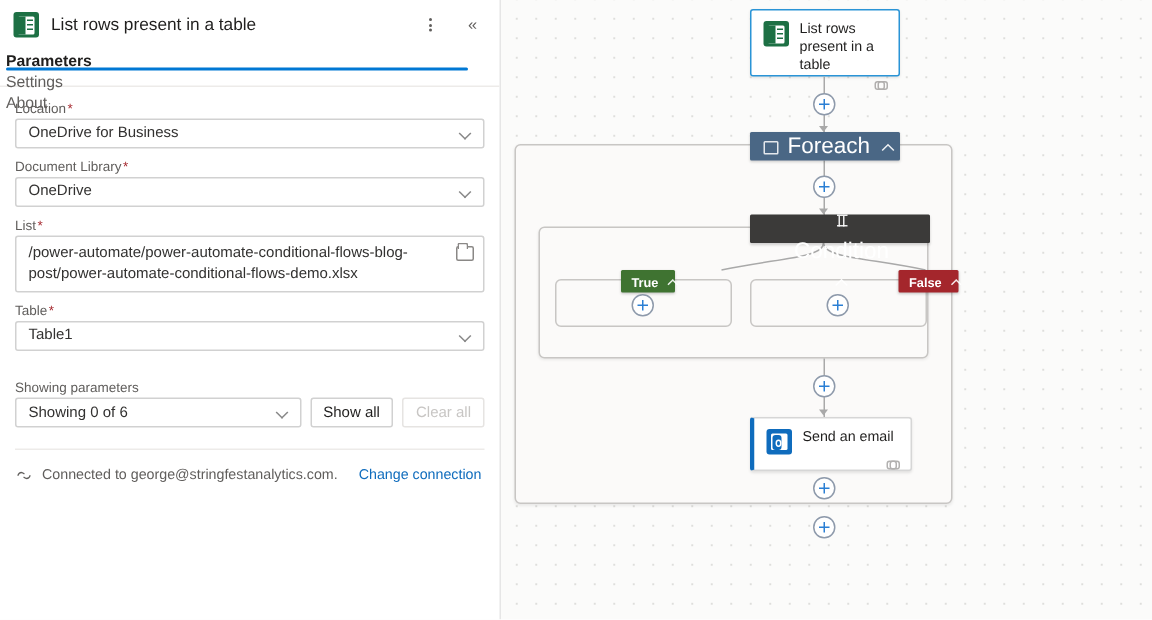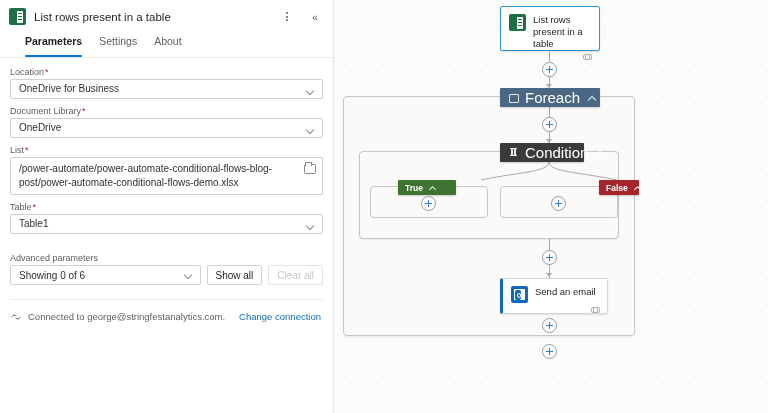--- a/index.html
+++ b/index.html
@@ -89,25 +89,26 @@
     color: #605e5c;
     cursor: pointer;
     flex: 0 0 20px;
   }
   .dots { display: flex; flex-direction: column; gap: 1.5px; align-items: center; }
   .dots i { width: 2px; height: 2px; background: #605e5c; border-radius: 50%; display: block; }
 
   .tabs {
     display: flex;
     gap: 0px;
-    padding: 0 25px;
+    padding: 0 4px;
     height: 25px;
     align-items: stretch;
     border-bottom: 1px solid #edebe9;
     margin-bottom: 0;
+    flex-direction: column;
   }
   .tab {
     font-size: 10.5px;
     color: #605e5c;
     padding: 0 9px 0 0;
     margin-right: 8px;
     display: flex; align-items: flex-start;
     position: relative;
     cursor: pointer;
     padding-top: 2px;
@@ -130,21 +131,21 @@
     margin-bottom: 2px;
     display: block;
   }
   .req { color: #a4262c; margin-left: 1px; }
   .fctrl {
     border: 1px solid #d1d1d1;
     border-radius: 2px;
     background: #ffffff;
     min-height: 20px;
     display: flex;
-    align-items: flex-end;
+    align-items: center;
     padding: 2px 6px 2px 8px;
     font-size: 10px;
     color: #323130;
     position: relative;
   }
   .fctrl .val { flex: 1; line-height: 14px; word-break: break-word; }
   .fctrl.multiline { align-items: flex-start; padding-top: 4px; padding-bottom: 4px; min-height: 34px; }
   .chev {
     width: 10px; height: 10px; flex: 0 0 10px;
     margin-left: 4px;
@@ -453,21 +454,21 @@
           <span>Table</span><span class="req">*</span>
         </span>
         <div class="fctrl">
           <span class="val">Table1</span>
           <span class="chev"></span>
         </div>
       </div>
     </div>
 
     <div class="adv-wrap">
-      <span class="flabel">Advanced parameters</span>
+      <span class="flabel">Showing parameters</span>
       <div class="adv-row">
         <div class="adv-select">
           <span style="flex:1">Showing 0 of 6</span>
           <span class="chev"></span>
         </div>
         <div class="sbtn">Show all</div>
         <div class="sbtn disabled">Clear all</div>
       </div>
     </div>
 
@@ -517,28 +518,28 @@
       <span class="sh-label">Foreach</span>
       <span class="chev-up"></span>
     </div>
 
     <div class="conn" style="left:215px; top:107px; height:38px;"></div>
     <div class="arrow" style="left:211.5px; top:139px;"></div>
     <div class="plus" style="left:208px; top:117px;"></div>
 
     <div class="scope" style="left:25px; top:151px; width:260px; height:88px;"></div>
 
-    <div class="scope-header condition" style="left:166px; top:143px; width:84px;">
+    <div class="scope-header condition" style="left:166px; top:143px; width:120px;flex-direction:column;">
       <span class="sh-ic cond"></span>
       <span class="sh-label">Condition</span>
       <span class="chev-up"></span>
     </div>
 
     <div class="branch-box" style="left:36px; top:186px; width:118px; height:32px;"></div>
-    <div class="branch-badge true" style="left:64px; top:180px; width:58px;">
+    <div class="branch-badge true" style="left:80px; top:180px; width:36px;">
       <span class="bb-label">True</span>
       <span class="chev-up"></span>
     </div>
     <div class="plus" style="left:87px; top:196px;"></div>
 
     <div class="branch-box" style="left:166px; top:186px; width:118px; height:32px;"></div>
     <div class="branch-badge false" style="left:265px; top:180px; width:40px;">
       <span class="bb-label">False</span>
       <span class="chev-up"></span>
     </div>

